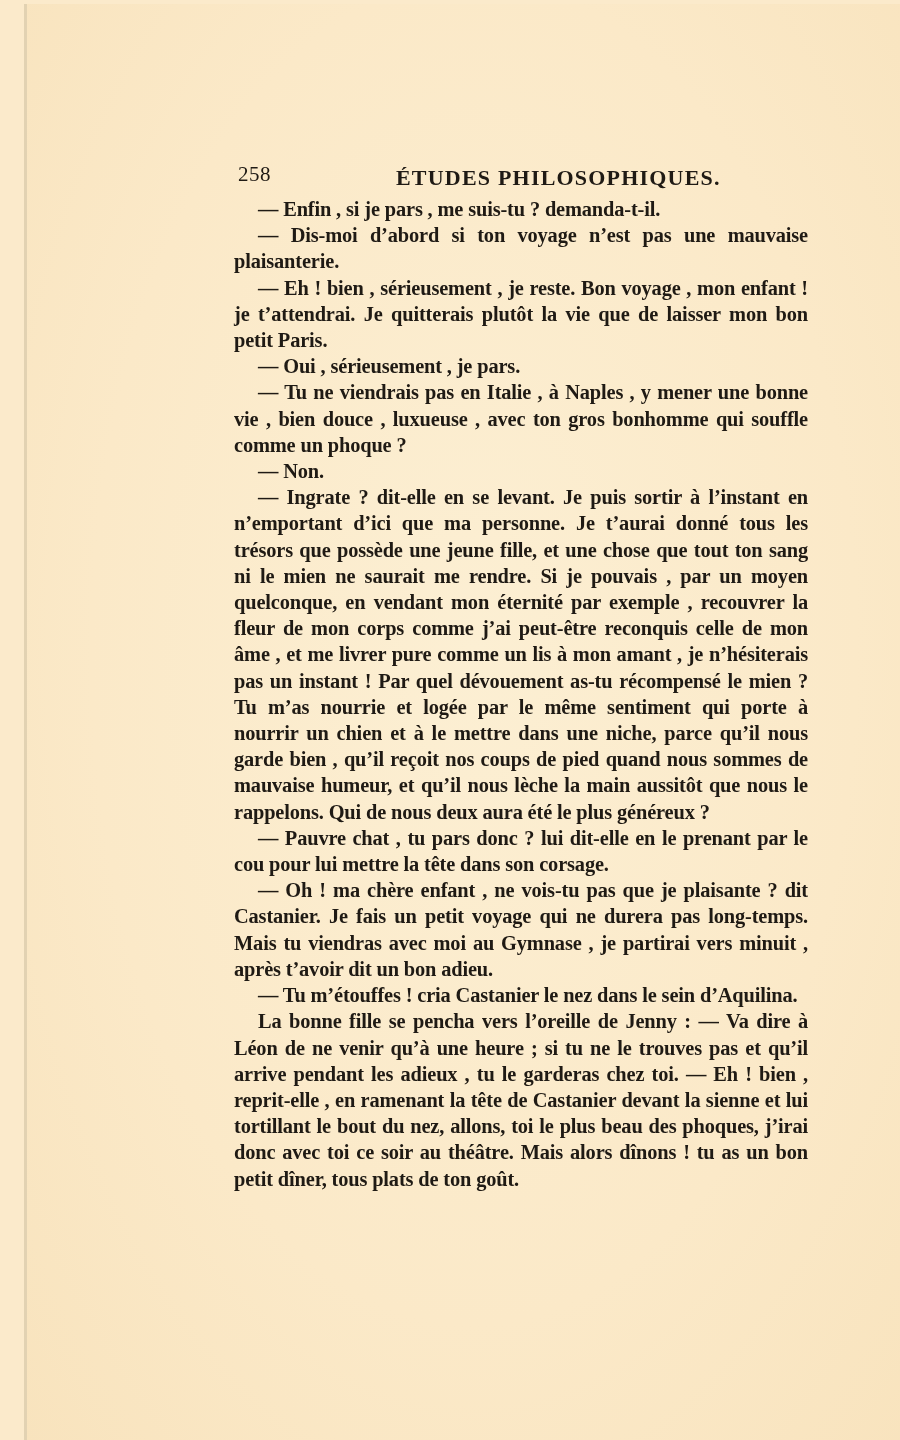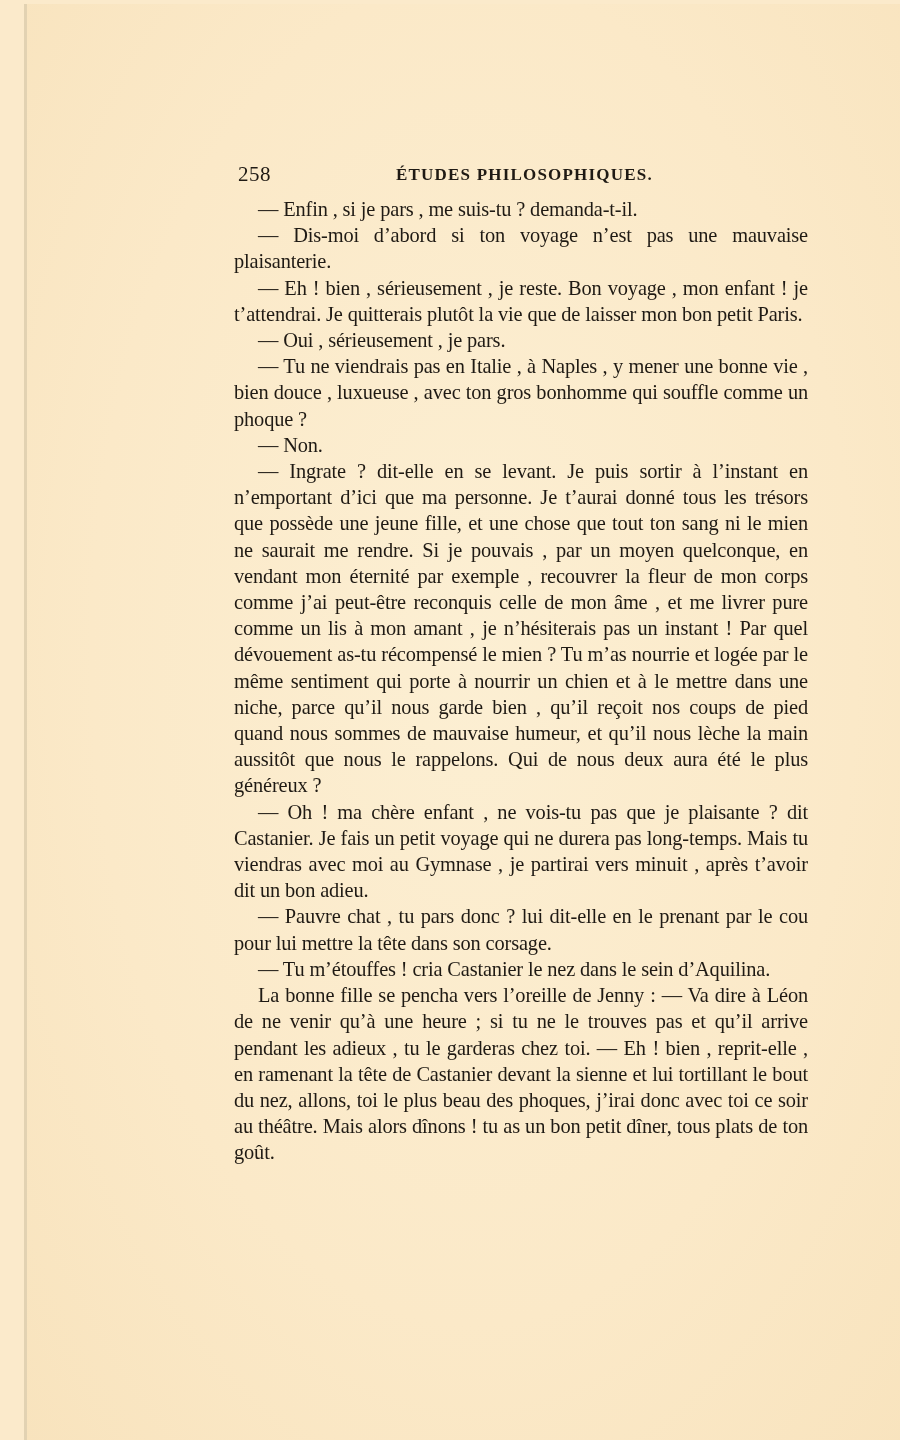--- a/index.html
+++ b/index.html
@@ -43,40 +43,41 @@
       position: absolute;
       left: 0;
       top: 0;
       font-size: 21px;
       letter-spacing: 0.5px;
     }
     .running-title {
       position: absolute;
       left: 158px;
       top: 3px;
-      font-size: 17px;
+      font-size: 22px;
       font-weight: bold;
       letter-spacing: 1.2px;
       text-align: right;
     }
     .text-block {
       position: absolute;
       left: 210px;
       top: 192px;
       width: 574px;
       font-size: 20.4px;
       line-height: 26.2px;
       text-align: justify;
       letter-spacing: -0.15px;
     }
     .para {
       margin: 0;
       text-indent: 24px;
       text-align: justify;
       text-align-last: left;
+      font-weight: bold;
     }
   </style>
 </head>
 <body>
 
 <div class="page">
   <div class="left-edge"></div>
 
   <div class="header">
     <span class="page-number">258</span>
@@ -84,18 +85,18 @@
   </div>
 
   <div class="text-block">
     <p class="para">— Enfin , si je pars , me suis-tu ? demanda-t-il.</p>
     <p class="para">— Dis-moi d’abord si ton voyage n’est pas une mauvaise plaisanterie.</p>
     <p class="para">— Eh ! bien , sérieusement , je reste. Bon voyage , mon enfant ! je t’attendrai. Je quitterais plutôt la vie que de laisser mon bon petit Paris.</p>
     <p class="para">— Oui , sérieusement , je pars.</p>
     <p class="para">— Tu ne viendrais pas en Italie , à Naples , y mener une bonne vie , bien douce , luxueuse , avec ton gros bonhomme qui souffle comme un phoque ?</p>
     <p class="para">— Non.</p>
     <p class="para">— Ingrate ? dit-elle en se levant. Je puis sortir à l’instant en n’emportant d’ici que ma personne. Je t’aurai donné tous les trésors que possède une jeune fille, et une chose que tout ton sang ni le mien ne saurait me rendre. Si je pouvais , par un moyen quelconque, en vendant mon éternité par exemple , recouvrer la fleur de mon corps comme j’ai peut-être reconquis celle de mon âme , et me livrer pure comme un lis à mon amant , je n’hésiterais pas un instant ! Par quel dévouement as-tu récompensé le mien ? Tu m’as nourrie et logée par le même sentiment qui porte à nourrir un chien et à le mettre dans une niche, parce qu’il nous garde bien , qu’il reçoit nos coups de pied quand nous sommes de mauvaise humeur, et qu’il nous lèche la main aussitôt que nous le rappelons. Qui de nous deux aura été le plus généreux ?</p>
+    <p class="para">— Pauvre chat , tu pars donc ? lui dit-elle en le prenant par le cou pour lui mettre la tête dans son corsage.</p>
     <p class="para">— Oh ! ma chère enfant , ne vois-tu pas que je plaisante ? dit Castanier. Je fais un petit voyage qui ne durera pas long-temps. Mais tu viendras avec moi au Gymnase , je partirai vers minuit , après t’avoir dit un bon adieu.</p>
-    <p class="para">— Pauvre chat , tu pars donc ? lui dit-elle en le prenant par le cou pour lui mettre la tête dans son corsage.</p>
     <p class="para">— Tu m’étouffes ! cria Castanier le nez dans le sein d’Aquilina.</p>
     <p class="para">La bonne fille se pencha vers l’oreille de Jenny : — Va dire à Léon de ne venir qu’à une heure ; si tu ne le trouves pas et qu’il arrive pendant les adieux , tu le garderas chez toi. — Eh ! bien , reprit-elle , en ramenant la tête de Castanier devant la sienne et lui tortillant le bout du nez, allons, toi le plus beau des phoques, j’irai donc avec toi ce soir au théâtre. Mais alors dînons ! tu as un bon petit dîner, tous plats de ton goût.</p>
   </div>
 </div>
 
 </body></html>

